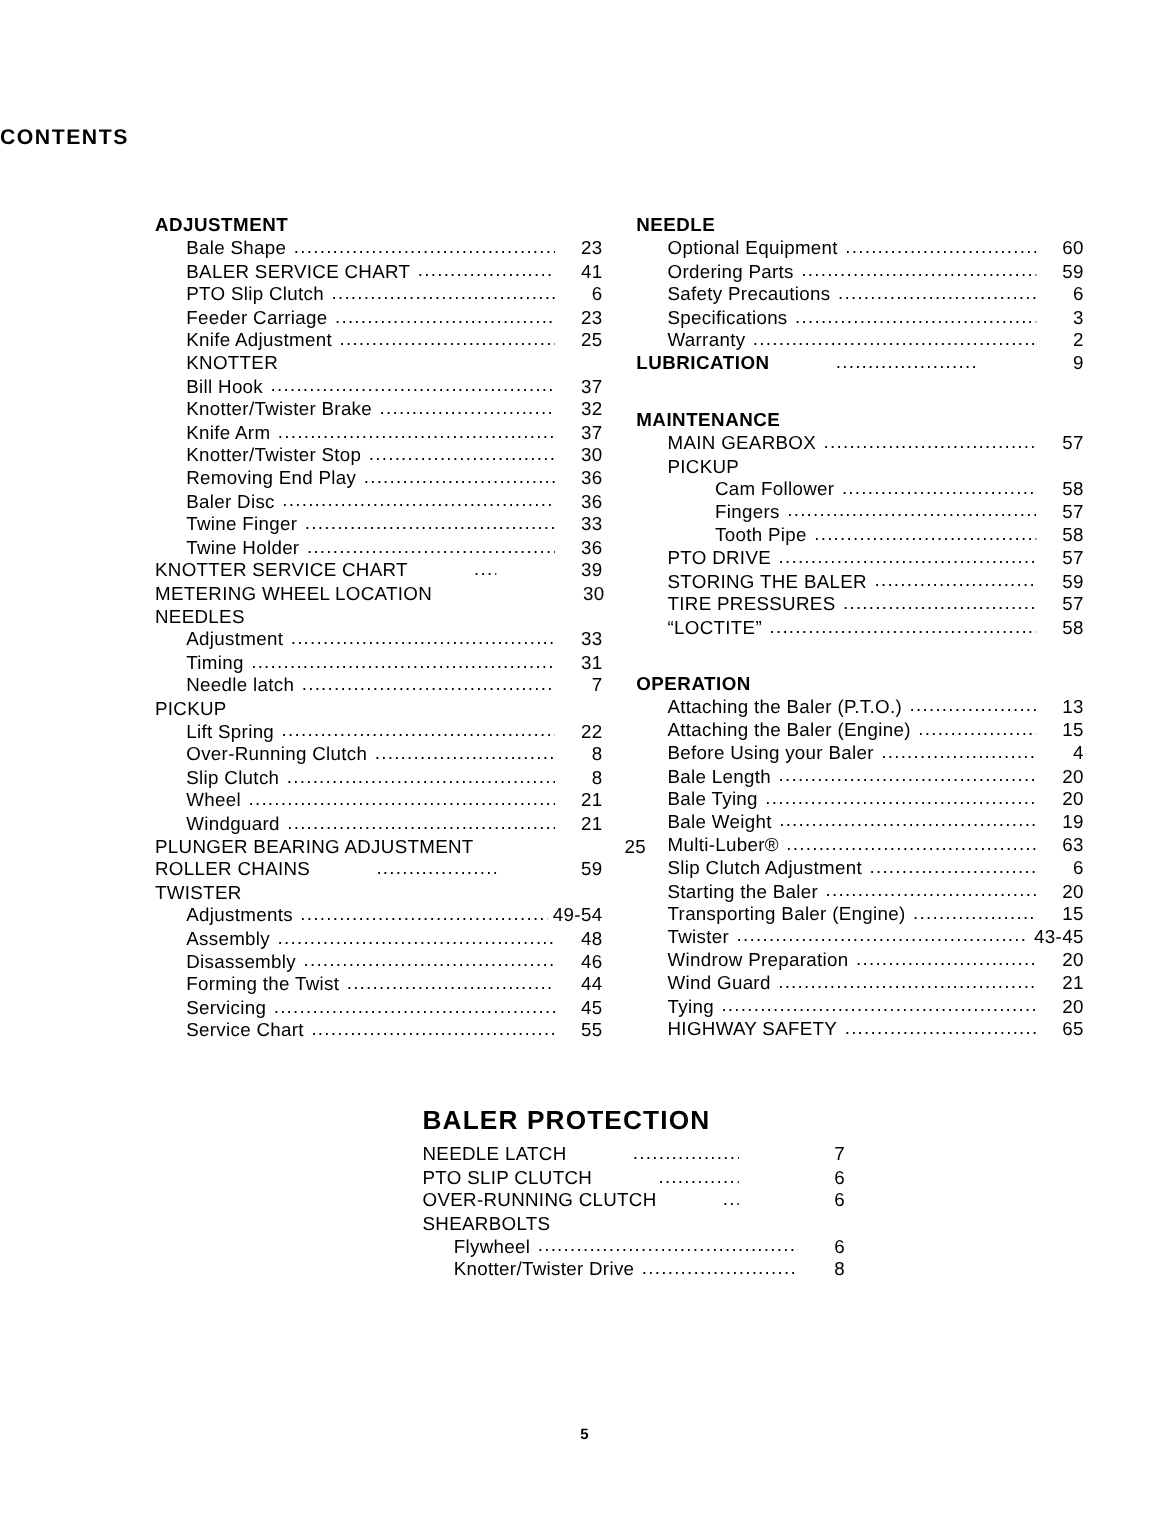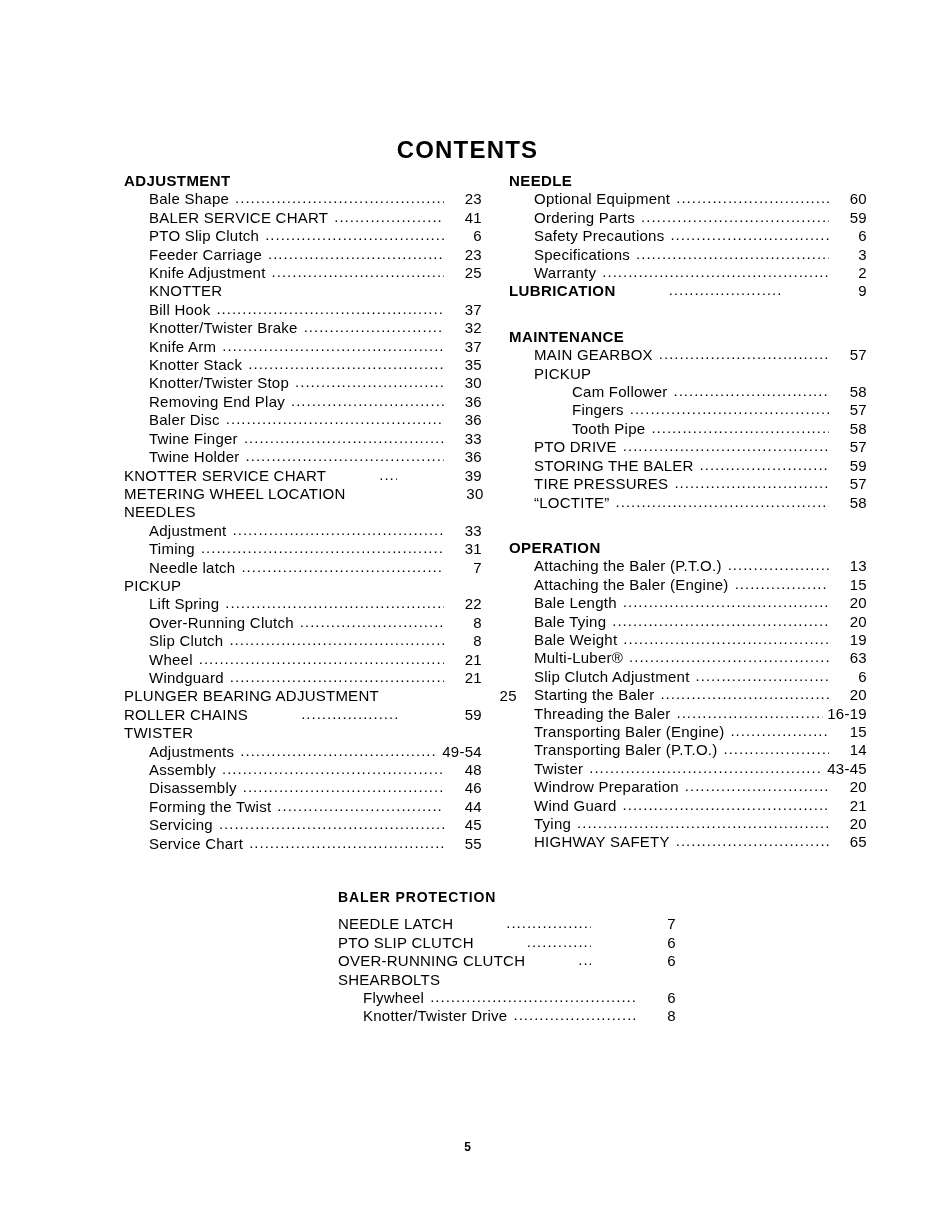--- a/index.html
+++ b/index.html
@@ -20,26 +20,25 @@
   .page {
     position: absolute;
     inset: 0;
   }
 
   .page-title {
     position: absolute;
     top: 100px;
     left: 0;
     width: 935px;
-    text-align: center;
-    font-size: 24px;
+    text-align: left;
+    font-size: 17px;
     font-weight: bold;
     letter-spacing: 1.2px;
     font-family: "Liberation Sans", sans-serif;
-    margin-top: 36px;
   }
 
   
   .col {
     position: absolute;
     top: 172px;
   }
   .col-left  { left: 124px; width: 358px; }
   .col-right { left: 509px; width: 358px; }
 
@@ -95,21 +94,21 @@
   .lvl0 { padding-left: 0px; gap: 47px; }
   .lvl1 { padding-left: 25px; }
   .lvl2 { padding-left: 63px; }
 
   
   .row.bold .label { font-weight: bold; letter-spacing: 0.4px; }
   .spacer-md { height: 27px; }
 
   
   .block-head {
-    font-size: 14px;
+    font-size: 21px;
     font-weight: bold;
     letter-spacing: 0.9px;
     line-height: 18.4px;
     padding-bottom: 9px;
     white-space: nowrap;
   }
 
   .footer-pageno {
     position: absolute;
     top: 1140px;
@@ -166,25 +165,20 @@
         <span class="label">Knotter/Twister Brake</span>
         <span class="leader"></span>
         <span class="pageno">32</span>
       </div>
       <div class="row lvl1">
         <span class="label">Knife Arm</span>
         <span class="leader"></span>
         <span class="pageno">37</span>
       </div>
       <div class="row lvl1">
-        <span class="label">Knotter Stack</span>
-        <span class="leader"></span>
-        <span class="pageno">35</span>
-      </div>
-      <div class="row lvl1">
         <span class="label">Knotter/Twister Stop</span>
         <span class="leader"></span>
         <span class="pageno">30</span>
       </div>
       <div class="row lvl1">
         <span class="label">Removing End Play</span>
         <span class="leader"></span>
         <span class="pageno">36</span>
       </div>
       <div class="row lvl1">
@@ -386,20 +380,25 @@
         <span class="label">Attaching the Baler (P.T.O.)</span>
         <span class="leader"></span>
         <span class="pageno">13</span>
       </div>
       <div class="row lvl1">
         <span class="label">Attaching the Baler (Engine)</span>
         <span class="leader"></span>
         <span class="pageno">15</span>
       </div>
       <div class="row lvl1">
+        <span class="label">Before Using your Baler</span>
+        <span class="leader"></span>
+        <span class="pageno">4</span>
+      </div>
+      <div class="row lvl1">
         <span class="label">Bale Length</span>
         <span class="leader"></span>
         <span class="pageno">20</span>
       </div>
       <div class="row lvl1">
         <span class="label">Bale Tying</span>
         <span class="leader"></span>
         <span class="pageno">20</span>
       </div>
       <div class="row lvl1">
@@ -416,33 +415,23 @@
         <span class="label">Slip Clutch Adjustment</span>
         <span class="leader"></span>
         <span class="pageno">6</span>
       </div>
       <div class="row lvl1">
         <span class="label">Starting the Baler</span>
         <span class="leader"></span>
         <span class="pageno">20</span>
       </div>
       <div class="row lvl1">
-        <span class="label">Threading the Baler</span>
-        <span class="leader"></span>
-        <span class="pageno">16-19</span>
-      </div>
-      <div class="row lvl1">
         <span class="label">Transporting Baler (Engine)</span>
         <span class="leader"></span>
         <span class="pageno">15</span>
-      </div>
-      <div class="row lvl1">
-        <span class="label">Transporting Baler (P.T.O.)</span>
-        <span class="leader"></span>
-        <span class="pageno">14</span>
       </div>
       <div class="row lvl1">
         <span class="label">Twister</span>
         <span class="leader"></span>
         <span class="pageno">43-45</span>
       </div>
       <div class="row lvl1">
         <span class="label">Windrow Preparation</span>
         <span class="leader"></span>
         <span class="pageno">20</span>

